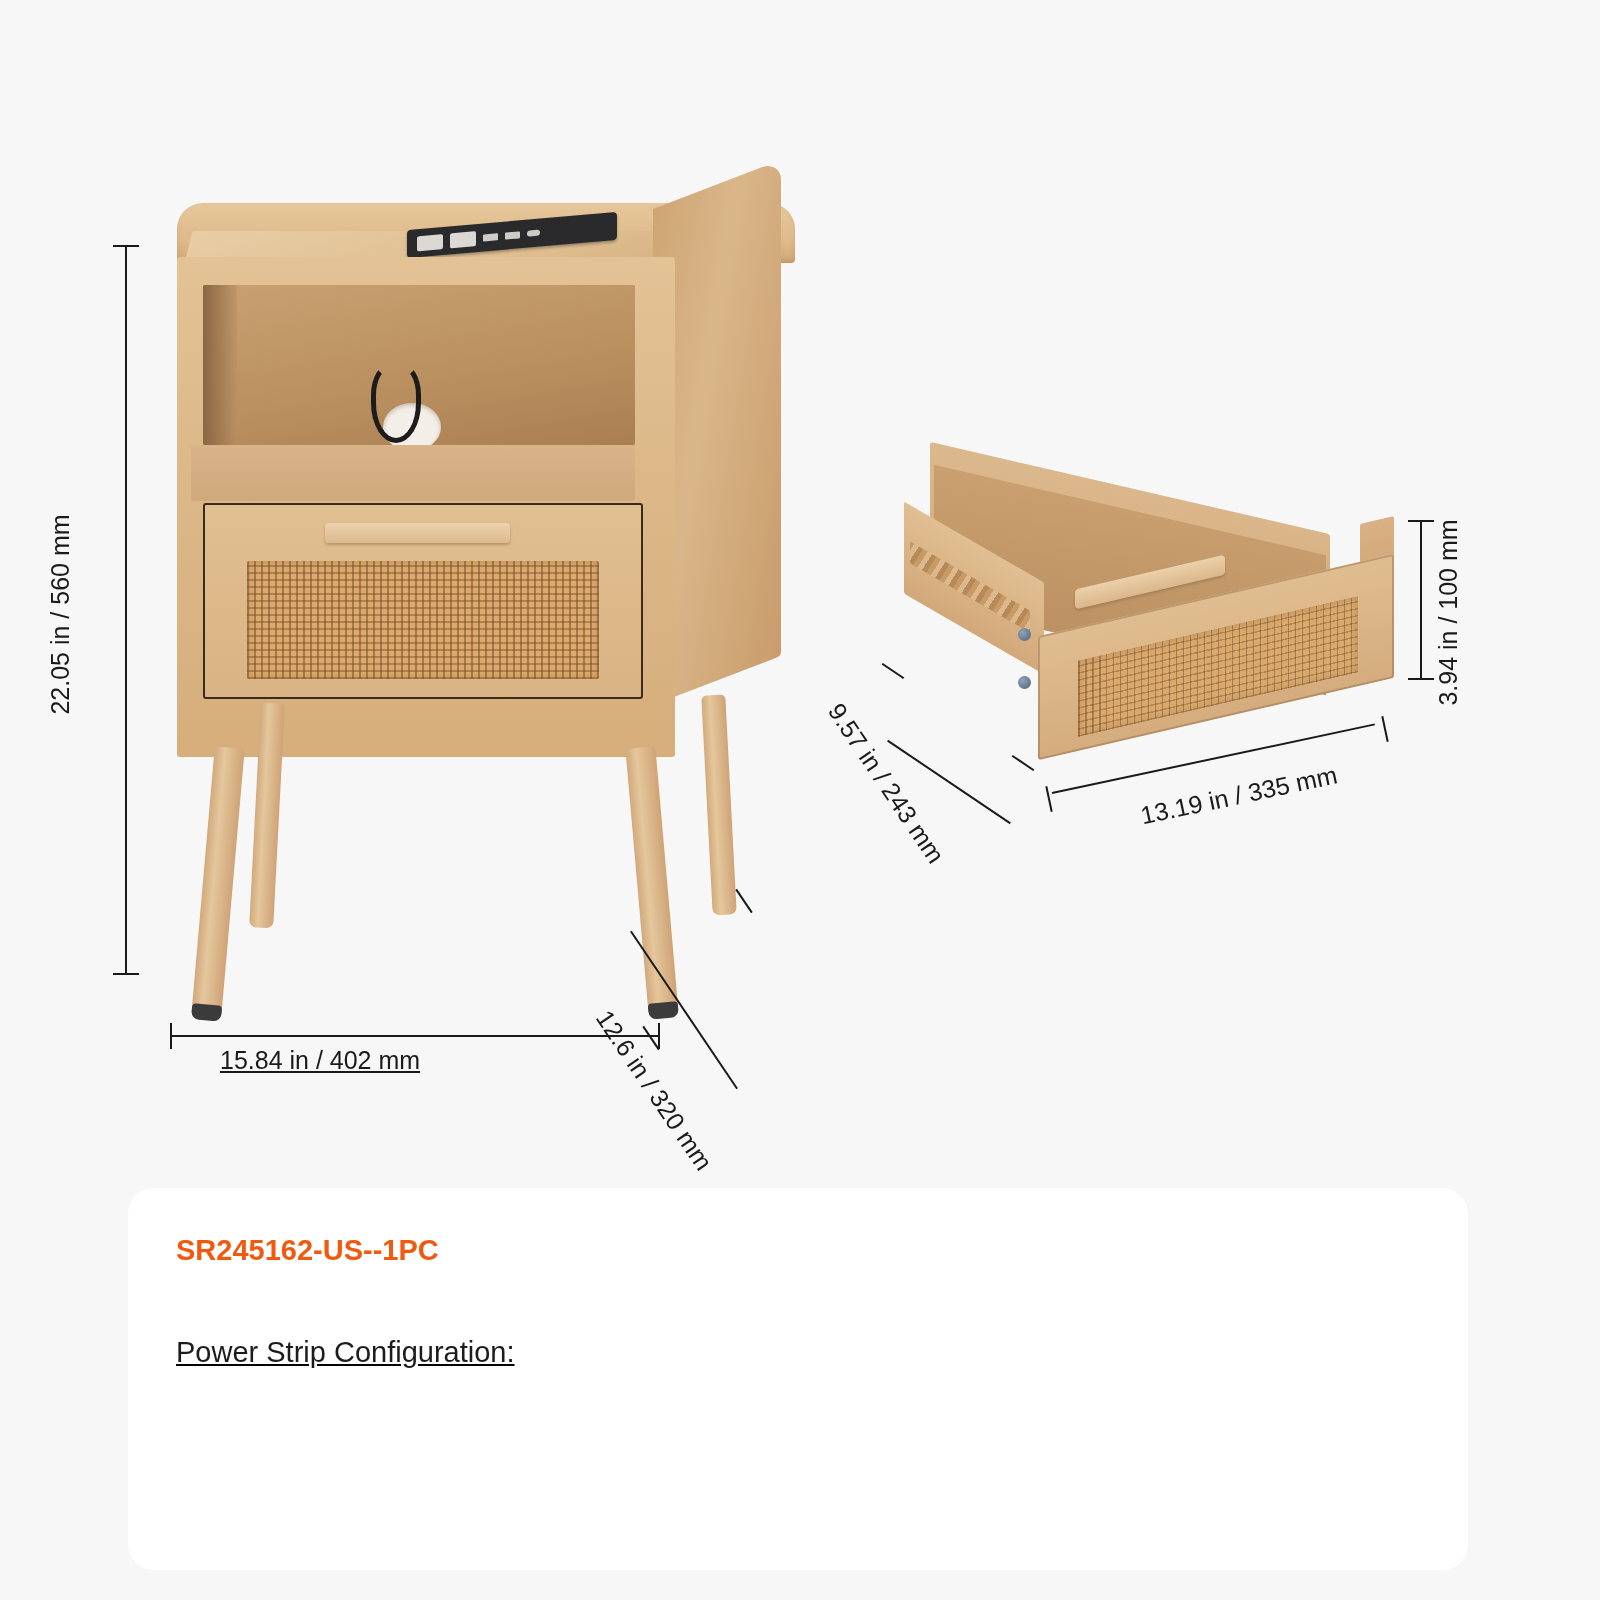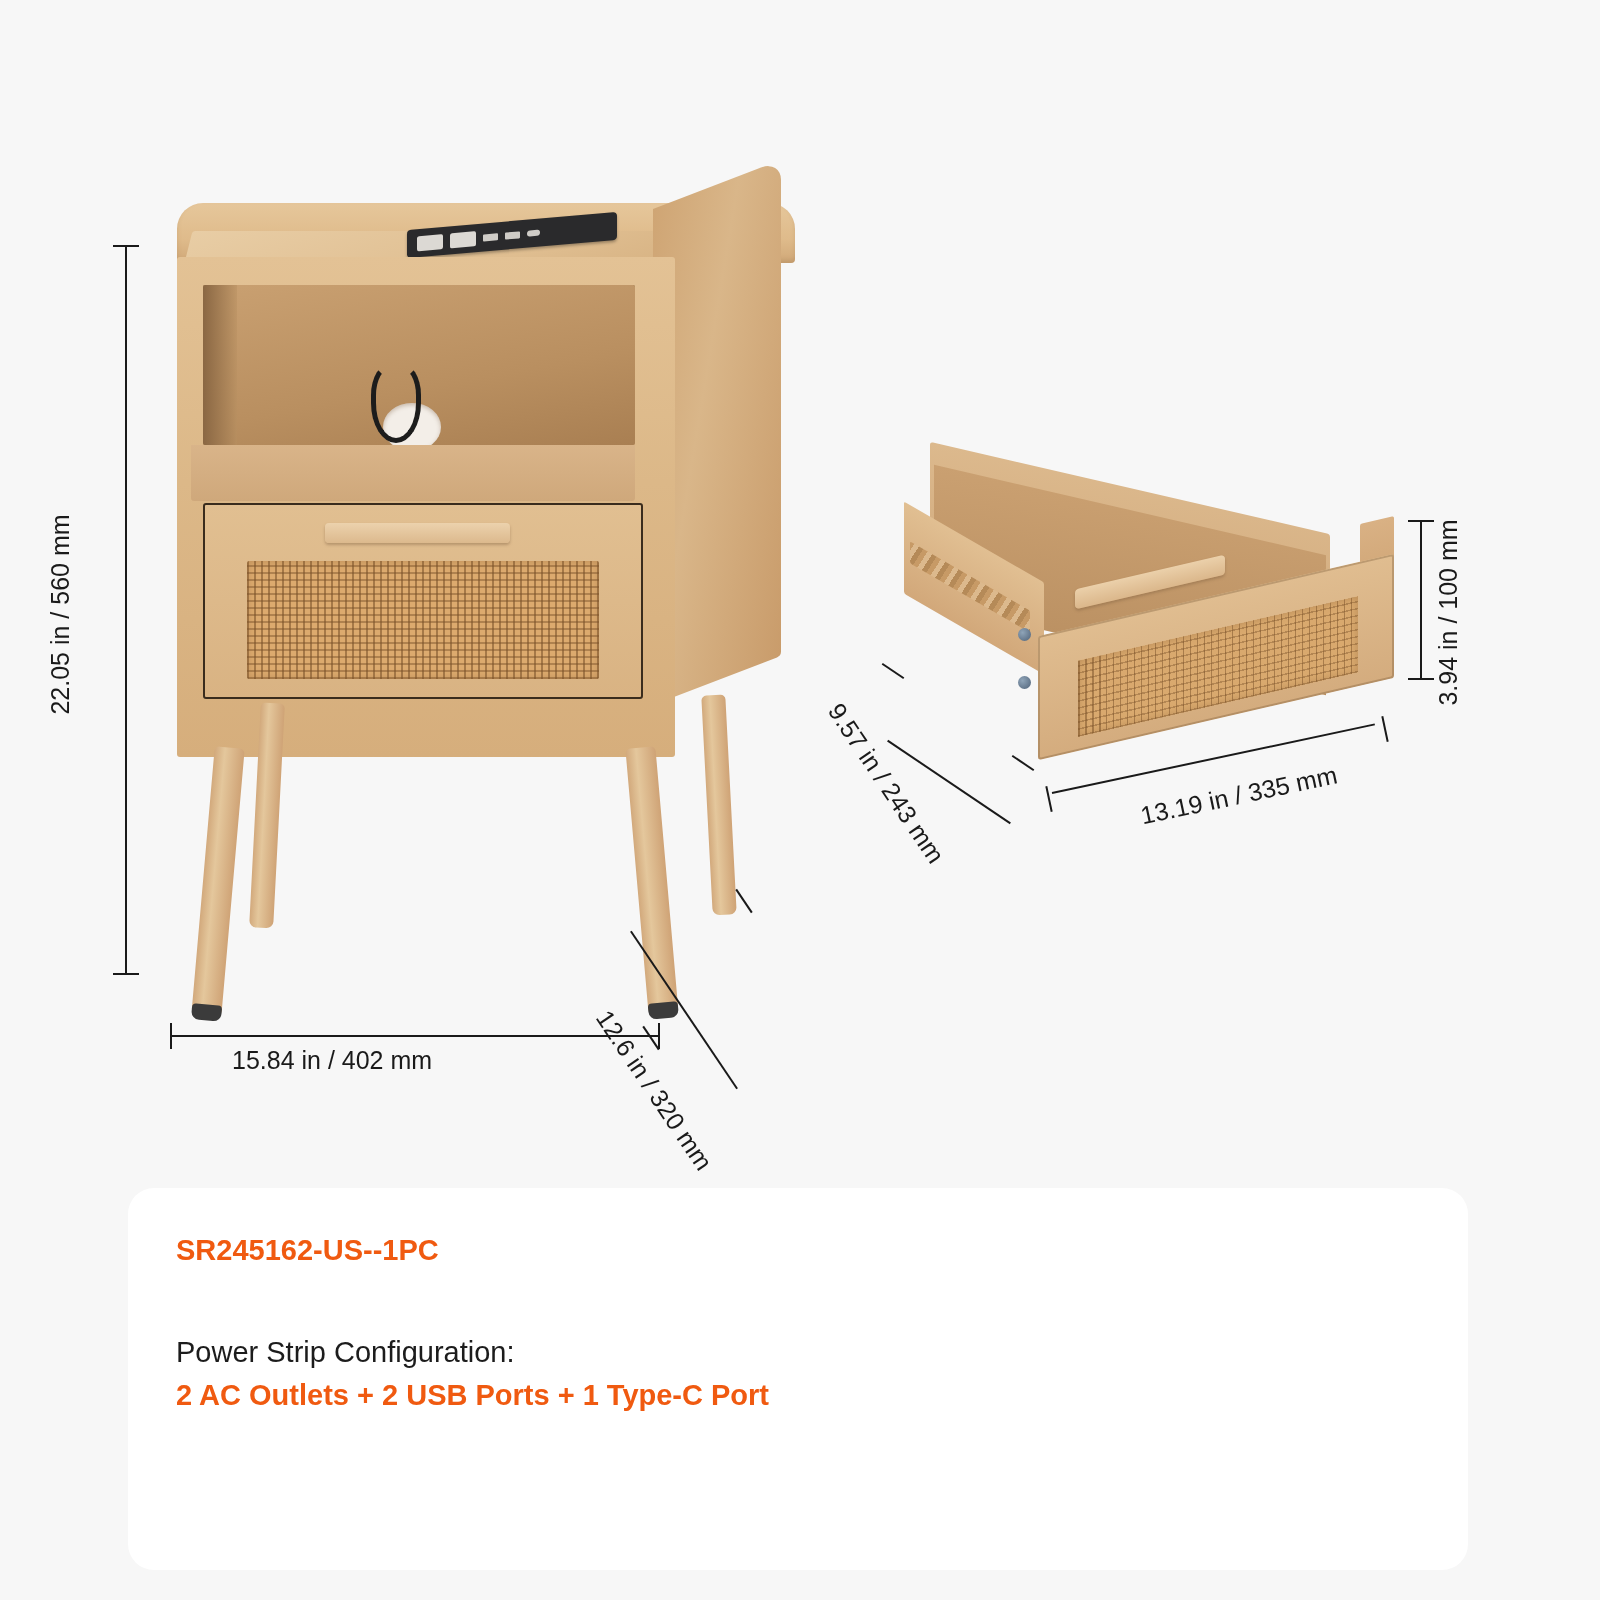--- a/index.html
+++ b/index.html
@@ -351,21 +351,21 @@
     top: 600px;
     width: 400px;
     text-align: center;
     transform: rotate(-90deg);
   }
 
   
   .width-line { left: 170px; top: 1035px; width: 490px; height: 2px; }
   .width-tick-l { left: 170px; top: 1023px; width: 2px; height: 26px; }
   .width-tick-r { left: 658px; top: 1023px; width: 2px; height: 26px; }
-  .width-label { left: 232px; top: 1046px; }
+  .width-label { left: 220px; top: 1046px; text-decoration: underline; }
 
   
   .depth-line {
     left: 683px; top: 915px;
     width: 2px; height: 190px;
     transform: rotate(-34deg);
     transform-origin: center;
   }
   .depth-tick-a { left: 730px; top: 900px; width: 28px; height: 2px; transform: rotate(56deg); }
   .depth-tick-b { left: 637px; top: 1037px; width: 28px; height: 2px; transform: rotate(56deg); }
@@ -439,21 +439,21 @@
     margin: 0 0 8px 0;
     font-weight: normal;
   }
   .spec-value {
     font-size: 29px;
     color: #f05a10;
     font-weight: bold;
     margin: 0;
     line-height: 1.25;
   }
-  .spec-block.power-cfg { grid-column: 1 / 2; }
+  .spec-block.power-cfg { grid-column: 1 / 2; text-decoration: underline; }
   .spec-wide .spec-value { max-width: 620px; }
 </style>
 </head>
 <body>
 
 <div class="stage">
 
   <div class="product-left">
     <div class="top-board"></div>
     <div class="top-face"></div>
@@ -547,18 +547,17 @@
     </div>
 
     <div class="spec-block">
     </div>
 
     <div class="spec-block">
     </div>
 
     <div class="spec-block power-cfg">
       <p class="spec-label">Power Strip Configuration:</p>
-      <p class="spec-value">2 AC Outlets + 2 USB Ports + 1 Type-C Port</p>
     </div>
 
   </div>
 
 </div>
 
 </body></html>

